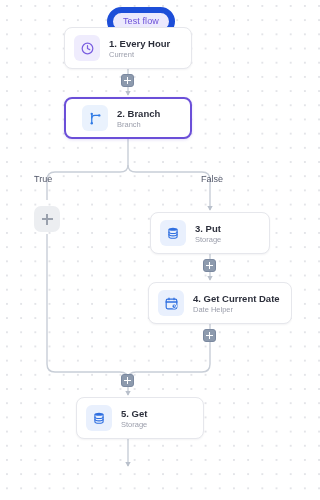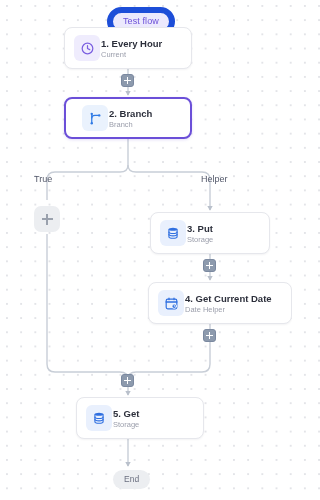--- a/index.html
+++ b/index.html
@@ -51,21 +51,21 @@
     letter-spacing: .1px;
     white-space: nowrap;
     cursor: pointer;
   }
 
   
   .node {
     position: absolute;
     display: flex;
     align-items: center;
-    gap: 1px;
+    gap: 9px;
     background: #ffffff;
     border: 1px solid #e6e7ec;
     border-radius: 8px;
     padding: 7px 9px;
     box-shadow: 0 1px 2px rgba(25,28,45,0.05);
     cursor: pointer;
   }
   .node.selected {
     border: 2px solid #6b4fd8;
     padding: 6px 16px;
@@ -244,21 +244,21 @@
         <circle cx="18" cy="7" r="1.9" fill="#2f7ae5" stroke="none"></circle>
       </svg>
     </div>
     <div class="node-text">
       <div class="node-title">2. Branch</div>
       <div class="node-sub">Branch</div>
     </div>
   </div>
 
   <div class="branch-label" id="label-true">True</div>
-  <div class="branch-label" id="label-false">Helper</div>
+  <div class="branch-label" id="label-false">False</div>
 
   <div class="slot-plus"></div>
 
   <div class="node" id="node-3">
     <div class="node-icon icon-blue2">
       <svg width="14" height="14" viewBox="0 0 24 24" fill="none" stroke="#2f6fe0" stroke-width="1.9" stroke-linecap="round" stroke-linejoin="round">
         <ellipse cx="12" cy="5.6" rx="7" ry="2.6" fill="#2f6fe0" stroke="none"></ellipse>
         <path d="M5 5.6 L5 18.4 A7 2.6 0 0 0 19 18.4 L19 5.6"></path>
         <path d="M5 10.2 A7 2.6 0 0 0 19 10.2"></path>
         <path d="M5 14.3 A7 2.6 0 0 0 19 14.3"></path>
@@ -301,15 +301,14 @@
         <path d="M5 10.2 A7 2.6 0 0 0 19 10.2"></path>
         <path d="M5 14.3 A7 2.6 0 0 0 19 14.3"></path>
       </svg>
     </div>
     <div class="node-text">
       <div class="node-title">5. Get</div>
       <div class="node-sub">Storage</div>
     </div>
   </div>
 
-  <div class="end-pill">End</div>
 
 </div>
 
 </body></html>

